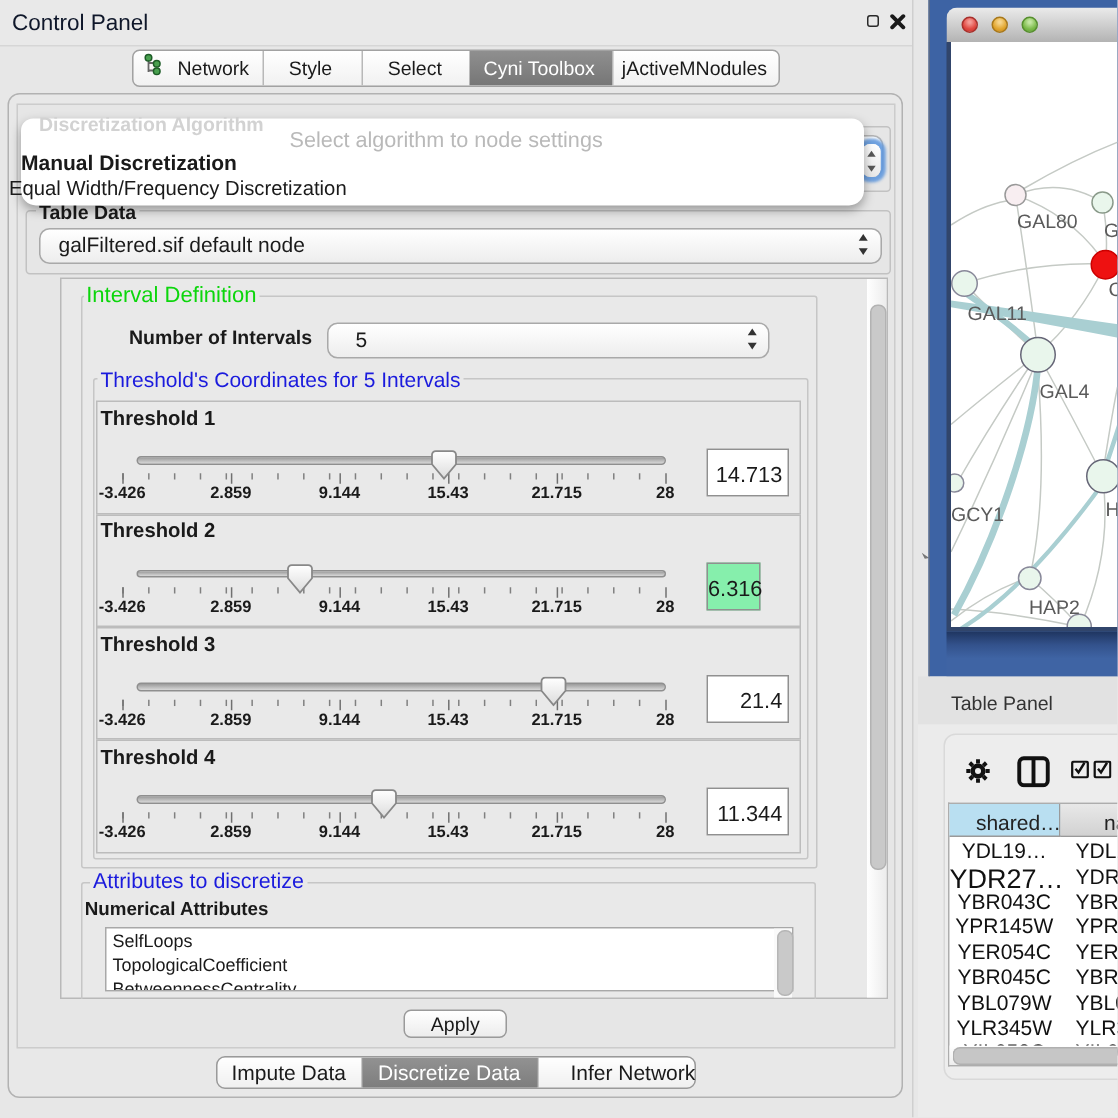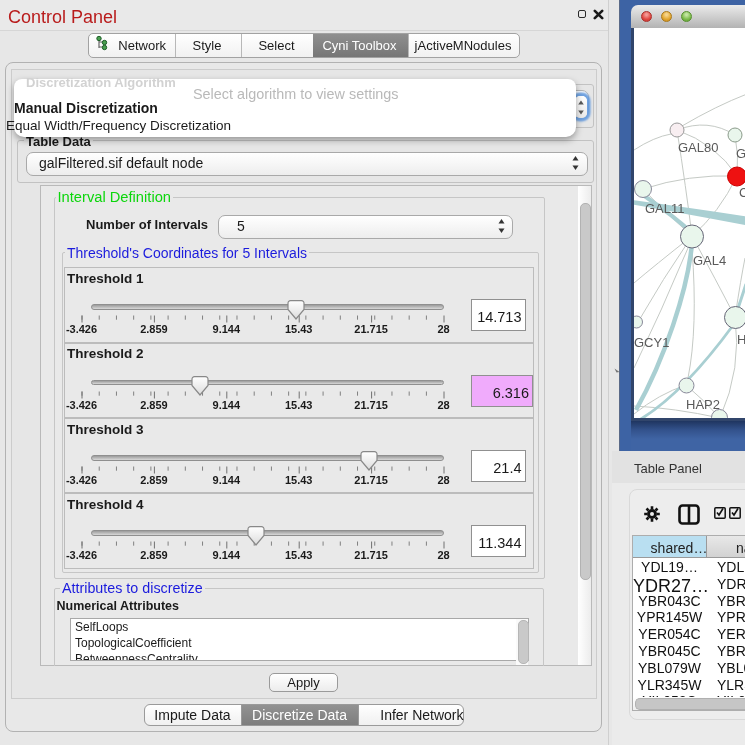--- a/index.html
+++ b/index.html
@@ -6,21 +6,21 @@
 body{width:745px;height:745px;overflow:hidden;position:relative;
   font-family:"Liberation Sans",sans-serif;background:#e7e7e7;font-size:13.5px;color:#1a1a1a}
 .abs{position:absolute}
 .b{font-weight:bold}
 </style>
 </head>
 <body>
 
 <div class="abs" style="left:0;top:0;width:608px;height:745px;background:#e7e7e7;border-right:1px solid #cfcfcf"></div>
 <div class="abs" style="left:0;top:0;width:608px;height:30px;background:#e9e9e9;border-bottom:1px solid #d6d6d6"></div>
-<div class="abs" style="left:8px;top:7px;font-size:18px;color:#b91c1c">Control Panel</div>
+<div class="abs" style="left:8px;top:7px;font-size:15px;color:#0f172a">Control Panel</div>
 <div class="abs" style="left:578px;top:10px;width:6px;height:6px;border:1.7px solid #2a2a2a;border-radius:2px"></div>
 <svg class="abs" style="left:593px;top:9px" width="11" height="11" viewBox="0 0 11 11">
     <path d="M1.8 1.8 L9.2 9.2 M9.2 1.8 L1.8 9.2" stroke="#1a1a1a" stroke-width="2.6" stroke-linecap="round"></path>
   </svg>
 
 <div class="abs" style="left:5px;top:62px;width:595px;height:668px;border:1px solid #b2b2b2;border-radius:8px;background:#e8e8e8"></div>
 <div class="abs" style="left:11px;top:69px;width:584px;height:628px;border:1px solid #cccccc;background:#e6e6e6"></div>
 
 <div class="abs" style="left:88px;top:33px;width:430px;height:23px;border:1px solid #a2a2a2;border-radius:5px;background:linear-gradient(#ffffff,#f1f1f1);overflow:hidden">
   <div class="abs" style="left:86px;top:0;width:1px;height:23px;background:#b8b8b8"></div>
@@ -163,21 +163,21 @@
 <div class="abs b" style="left:419.5px;top:398.7px;width:48px;text-align:center;font-size:11px">28</div>
 <svg class="abs" style="left:191.3px;top:375.7px" width="18" height="20" viewBox="0 0 18 20">
     <defs>
       <linearGradient id="th1" x1="0" y1="0" x2="0" y2="1">
         <stop offset="0" stop-color="#ffffff"></stop>
         <stop offset="1" stop-color="#dcdcdc"></stop>
       </linearGradient>
     </defs>
     <path d="M3.5,0.7 h11 a2.5,2.5 0 0 1 2.5,2.5 v6.3 L9,19 L1,9.5 V3.2 a2.5,2.5 0 0 1 2.5,-2.5 z" fill="url(#th1)" stroke="#888" stroke-width="1.2"></path>
   </svg>
-<div class="abs" style="left:471px;top:374.7px;width:62px;height:32px;background:#f0abfc;border:1px solid #909090;box-sizing:border-box;text-align:right;line-height:34px;padding-right:3px;font-size:14.5px">6.316</div>
+<div class="abs" style="left:471px;top:374.7px;width:36px;height:32px;background:#86efac;border:1px solid #909090;box-sizing:border-box;text-align:right;line-height:34px;padding-right:3px;font-size:14.5px">6.316</div>
 <div class="abs" style="left:63.5px;top:418.0px;width:470px;height:75.3px;border:1px solid #bcbcbc;box-sizing:border-box"></div>
 <div class="abs b" style="left:67px;top:421.5px;font-size:13.5px">Threshold 3</div>
 <div class="abs" style="left:91px;top:455.0px;width:351px;height:3.5px;background:linear-gradient(#9b9b9b,#d8d8d8);border:1px solid #8f8f8f;border-radius:3px"></div>
 <svg class="abs" style="left:63.5px;top:466.0px" width="470" height="8" viewBox="0 0 470 8">
     <path d="M18.00 0.5 V4.7" stroke="#808080" stroke-width="1"></path>
     <path d="M35.22 0.5 V4.7" stroke="#808080" stroke-width="1"></path>
     <path d="M52.44 0.5 V4.7" stroke="#808080" stroke-width="1"></path>
     <path d="M69.66 0.5 V4.7" stroke="#808080" stroke-width="1"></path>
     <path d="M86.88 0.5 V4.7" stroke="#808080" stroke-width="1"></path>
     <path d="M104.10 0.5 V4.7" stroke="#808080" stroke-width="1"></path>
@@ -285,21 +285,21 @@
   <div class="abs" style="left:97px;top:0;width:116px;height:23px;background:linear-gradient(#929292,#7a7a7a)"></div>
   <div class="abs" style="left:96.5px;top:0;width:1px;height:23px;background:#9a9a9a"></div>
   <div class="abs" style="left:213px;top:0;width:1px;height:23px;background:#9a9a9a"></div>
 </div>
 <div class="abs" style="left:143.5px;top:706.5px;width:98px;text-align:center;font-size:14px">Impute Data</div>
 <div class="abs" style="left:241.5px;top:706.5px;width:116px;text-align:center;color:#fff;font-size:14px">Discretize Data</div>
 <div class="abs" style="left:357.5px;top:706.5px;width:106px;text-align:right;font-size:14px">Infer Network</div>
 
 <div class="abs" style="left:14px;top:79px;width:562px;height:58px;background:#fff;border-radius:8px 8px 10px 10px;box-shadow:0 3px 7px rgba(0,0,0,0.35)"></div>
 <div class="abs b" style="left:26px;top:75px;color:#d2d2d2;font-size:13px">Discretization Algorithm</div>
-<div class="abs" style="left:193px;top:86px;color:#b9b9b9;font-size:14.4px">Select algorithm to view settings</div>
+<div class="abs" style="left:193px;top:86px;color:#b9b9b9;font-size:14.4px">Select algorithm to node settings</div>
 <div class="abs b" style="left:14px;top:100px;font-size:14px">Manual Discretization</div>
 <div class="abs" style="left:6px;top:117.5px;font-size:13.5px">Equal Width/Frequency Discretization</div>
 
 <svg class="abs" style="left:614px;top:368px" width="6" height="7" viewBox="0 0 6 7">
     <path d="M0.5 0.5 L5.5 4 L2.5 4.5 L3.5 6.5 Z" fill="#777"></path>
   </svg>
 
 <div class="abs" style="left:619px;top:0;width:126px;height:451px;background:#3d63a4;border-left:1px solid #5a6a88"></div>
 <div class="abs" style="left:631px;top:421px;width:114px;height:30px;background:linear-gradient(#1f3560 0%,#33528c 30%,#3f64a4 60%)"></div>
 

